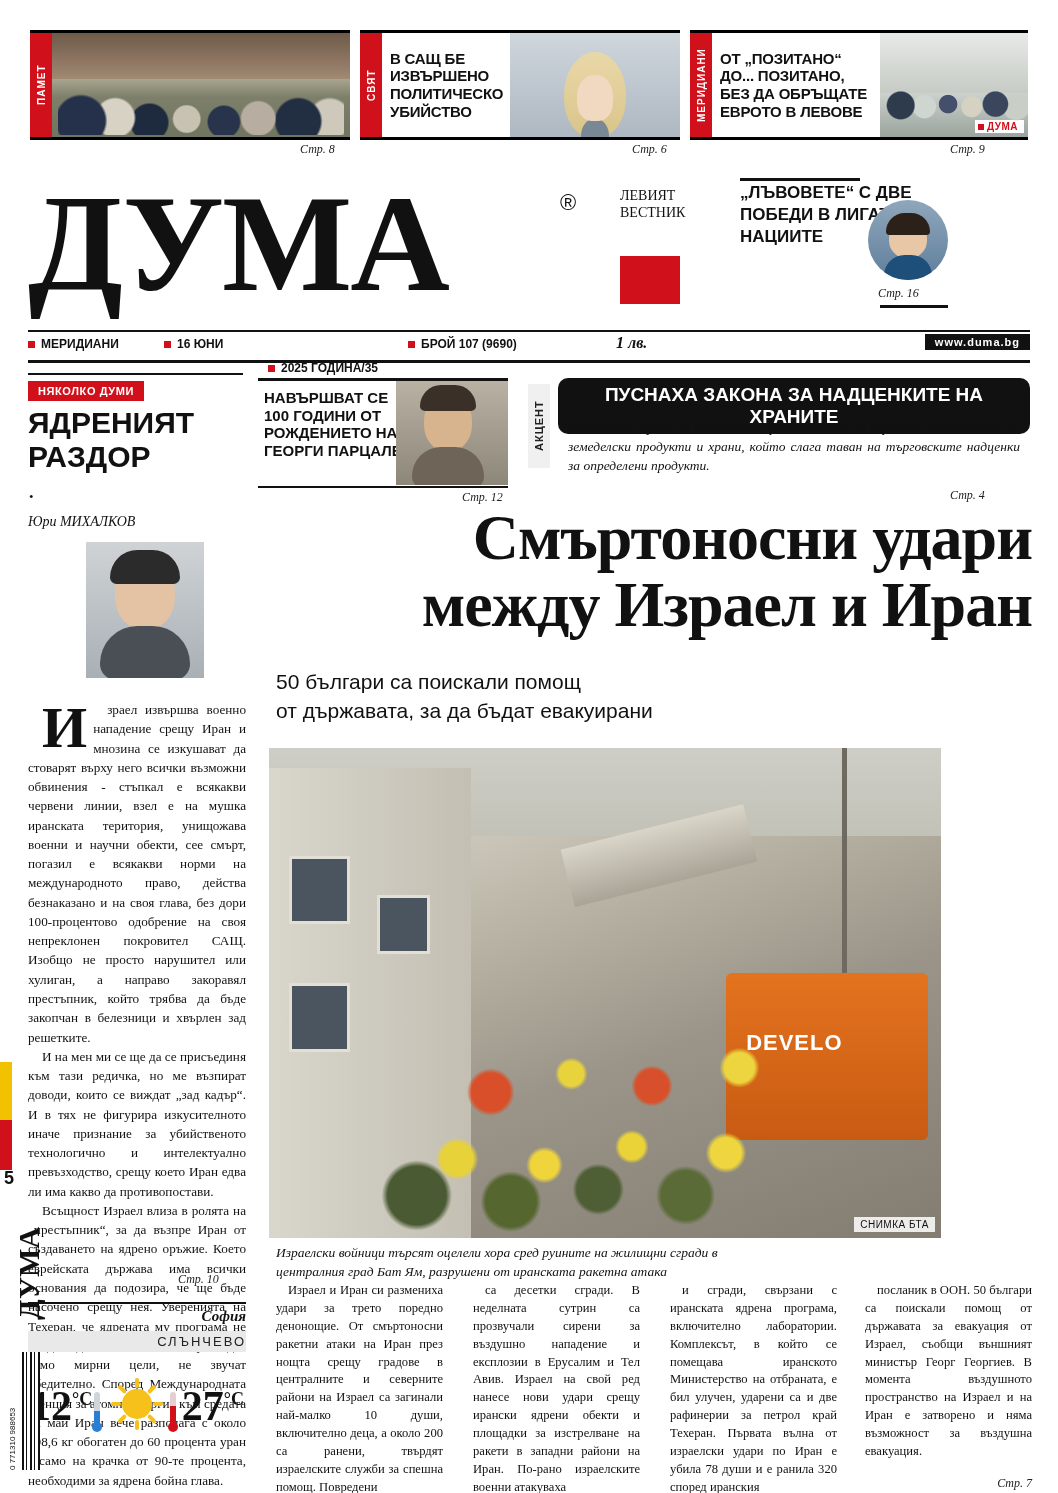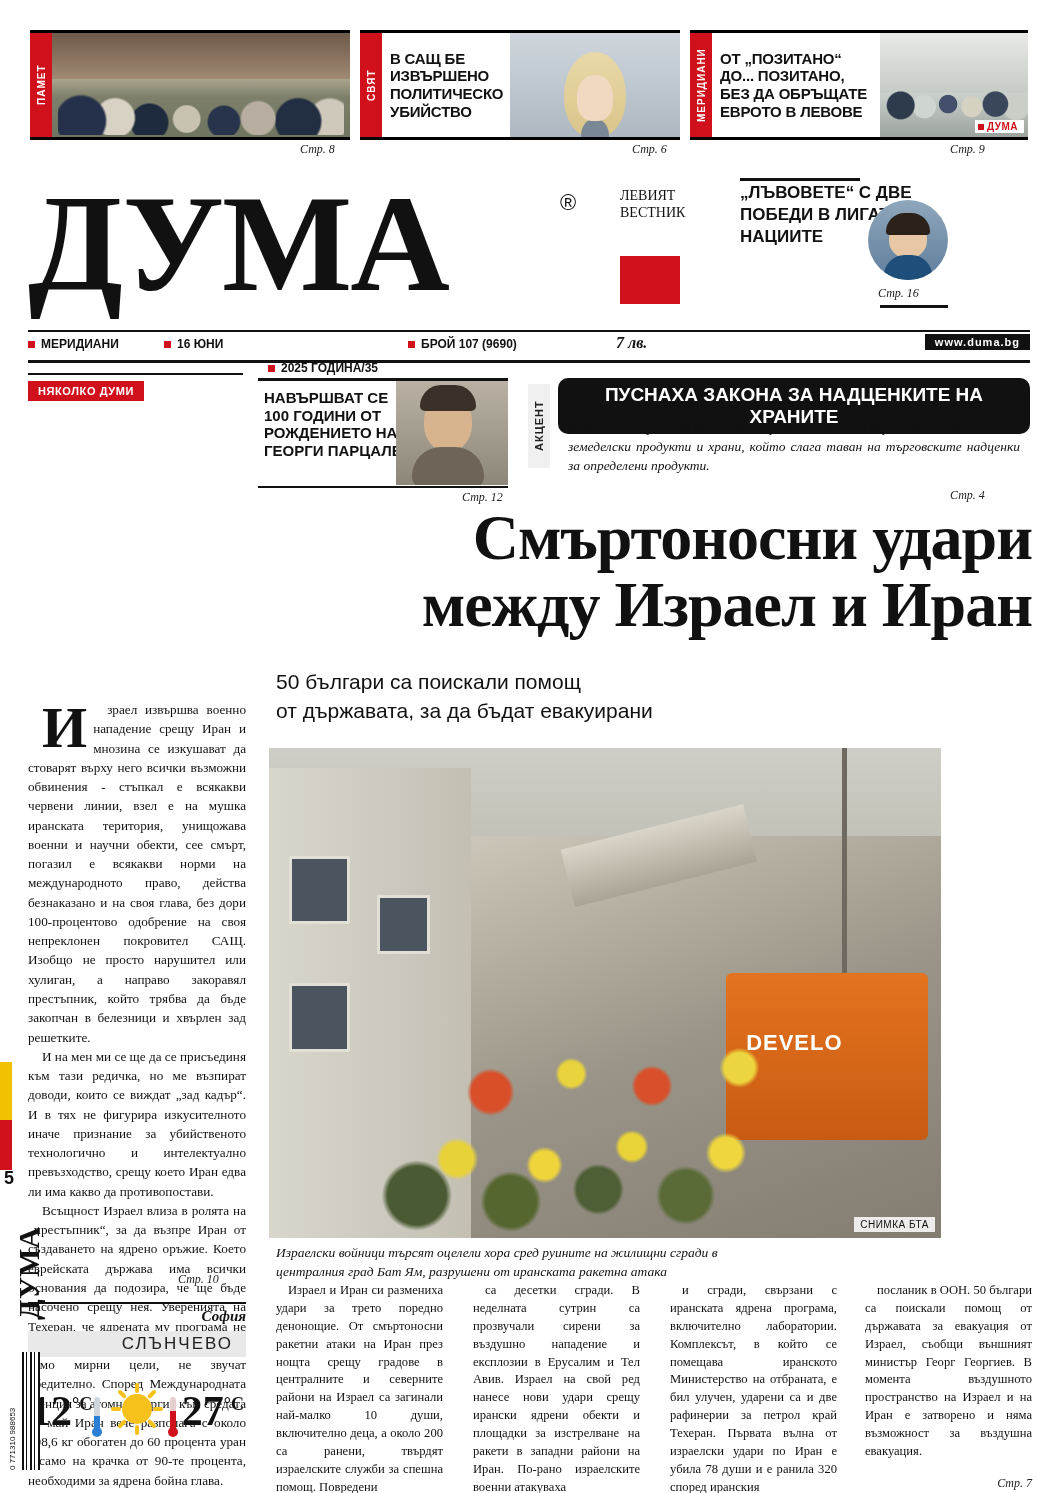--- a/index.html
+++ b/index.html
@@ -322,21 +322,21 @@
   .edit-pg { position:absolute; left:178px; top:1272px; }
 
   
   .weather { position:absolute; left:28px; top:1308px; width:218px; text-align:right; }
   .weather-rule { position:absolute; left:28px; top:1302px; width:218px; height:2px; background:#111; }
   .weather-city {
     font-family:"Liberation Serif", serif; font-weight:bold; font-style:italic; font-size:15px;
   }
   .weather-cond {
     margin-top:6px; background:#e9e9e9; font-family:"Liberation Sans", sans-serif;
-    font-size:17px; letter-spacing:2px; padding:3px 13px; color:#222;
+    font-size:13px; letter-spacing:2px; padding:3px 0; color:#222;
   }
   .weather-row { position:relative; height:96px; margin-top:4px; }
   .temp {
     position:absolute; top:26px; font-family:"Liberation Serif", serif;
     font-size:42px; font-weight:bold;
   }
   .temp sup { font-size:18px; vertical-align:super; }
   .temp-lo { left:2px; color:#111; }
   .temp-hi { right:2px; color:#111; }
   .thermo {
@@ -427,27 +427,33 @@
     <div class="page-ref lions-pg">Стр. 16</div>
     <div class="lions-underline"></div>
   </div>
 
   <div class="info-rule-top"></div>
   <div class="infobar">
     <span class="it" style="left:0;"><span class="sq"></span><span>МЕРИДИАНИ</span></span>
     <span class="it" style="left:136px;"><span class="sq"></span><span>16 ЮНИ</span></span>
     <span class="it" style="left:240px;margin-top:24px;"><span class="sq"></span><span>2025 ГОДИНА/35</span></span>
     <span class="it" style="left:380px;"><span class="sq"></span><span>БРОЙ 107 (9690)</span></span>
-    <span class="it price" style="left:588px; top:-2px;">7 лв.</span>
+    <span class="it price" style="left:588px; top:-2px;">1 лв.</span>
     <span class="siteurl">www.duma.bg</span>
   </div>
   <div class="info-rule-bot"></div>
 
   <div class="rule-left"></div>
   <div class="tagred" style="left:28px; top:381px;">НЯКОЛКО ДУМИ</div>
+  <div class="col-left">
+    <div class="op-title">ЯДРЕНИЯТ РАЗДОР</div>
+    <div class="op-dot">.</div>
+    <div class="op-author">Юри МИХАЛКОВ</div>
+    <div class="op-photo"></div>
+  </div>
 
   <div class="edit-body">
     <p><span class="dropcap">И</span><span>зраел извършва военно нападение срещу Иран и мнозина се изкушават да стоварят върху него всички възможни обвинения - стъпкал е всякакви червени линии, взел е на мушка иранската територия, унищожава военни и научни обекти, сее смърт, погазил е всякакви норми на международното право, действа безнаказано и на своя глава, без дори 100-процентово одобрение на своя непреклонен покровител САЩ. Изобщо не просто нарушител или хулиган, а направо закоравял престъпник, който трябва да бъде закопчан в белезници и хвърлен зад решетките.</span></p>
     <p>И на мен ми се ще да се присъединя към тази редичка, но ме възпират доводи, които се виждат „зад кадър“. И в тях не фигурира изкусителното иначе признание за убийственото технологично и интелектуално превъзходство, срещу което Иран едва ли има какво да противопостави.</p>
     <p>Всъщност Израел влиза в ролята на „престъпник“, за да възпре Иран от създаването на ядрено оръжие. Което еврейската държава има всички основания да подозира, че ще бъде насочено срещу нея. Уверенията на Техеран, че ядрената му програма не предвижда такъв замисъл и преследва само мирни цели, не звучат убедително. Според Международната агенция за атомна енергия към средата на май Иран вече разполага с около 408,6 кг обогатен до 60 процента уран - само на крачка от 90-те процента, необходими за ядрена бойна глава.</p>
   </div>
   <div class="page-ref edit-pg">Стр. 10</div>
 
   <div class="parcalev">
     <div class="parcalev-txt">НАВЪРШВАТ СЕ 100 ГОДИНИ ОТ РОЖДЕНИЕТО НА ГЕОРГИ ПАРЦАЛЕВ</div>

